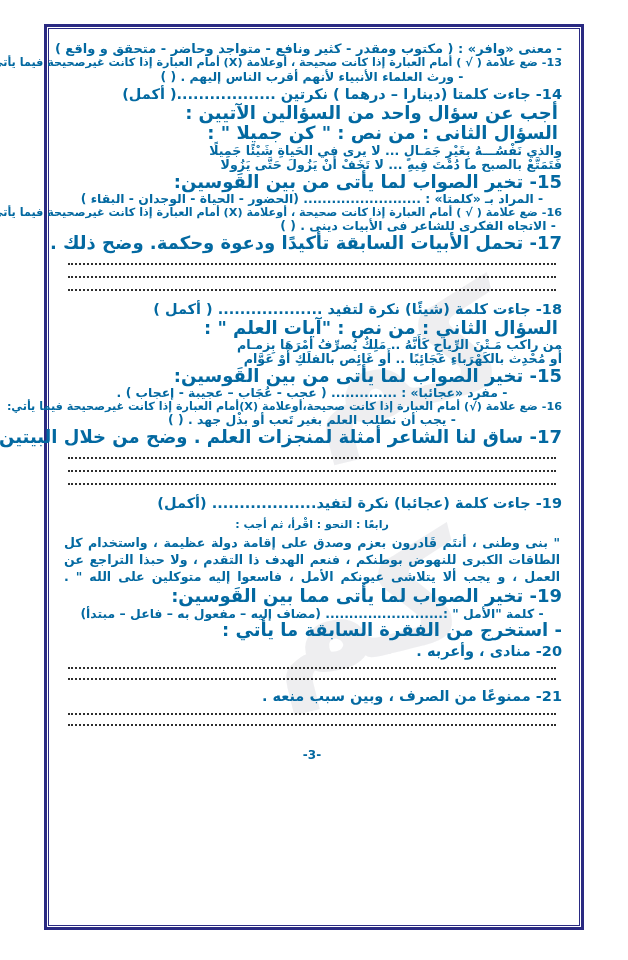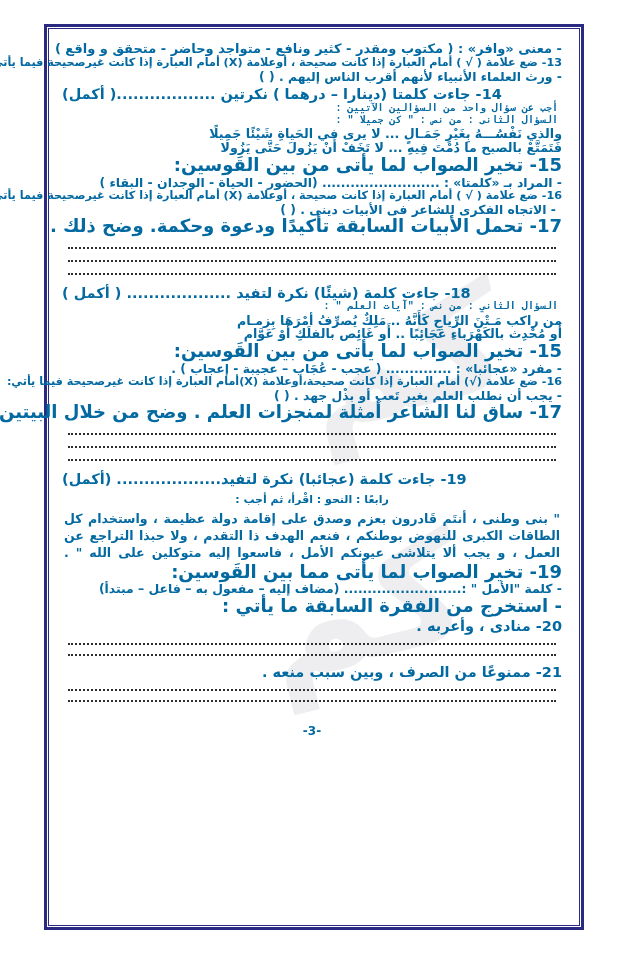--- a/index.html
+++ b/index.html
@@ -79,50 +79,50 @@
   .ln {
     display: block;
     line-height: 1.02;
     white-space: nowrap;
   }
 
   
   .q-big {
     font-size: 14.5px;
     font-weight: bold;
-    text-align: left;
+    text-align: right;
     margin: 4px 0 1px 0;
     letter-spacing: 0;
   }
   .q-big.right { text-align: right; }
 
   
   .q-small {
     font-size: 11.2px;
     font-weight: bold;
     text-align: right;
     margin: 1px 0 1px 0;
   }
 
   
   .bullet {
     font-size: 12.4px;
     font-weight: bold;
+    text-align: center;
     margin: 2px 0 1px 0;
   }
   .bullet.right { text-align: right; padding-right: 6px; }
 
   
   .sub-head {
-    font-size: 10px;
+    font-size: 18px;
     font-weight: bold;
     text-align: right;
     margin: 2px 0 2px 0;
     padding-right: 4px;
-    font-family: Liberation Mono, monospace;
   }
 
   
   .verse {
     font-size: 12.6px;
     font-weight: bold;
     text-align: right;
     margin: 1px 0;
     letter-spacing: 0.2px;
   }

